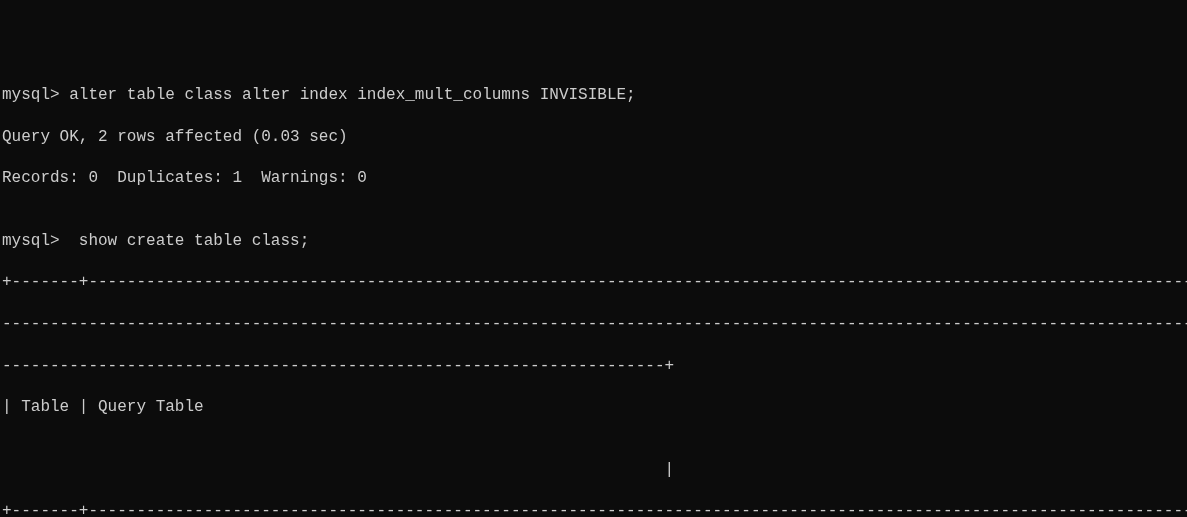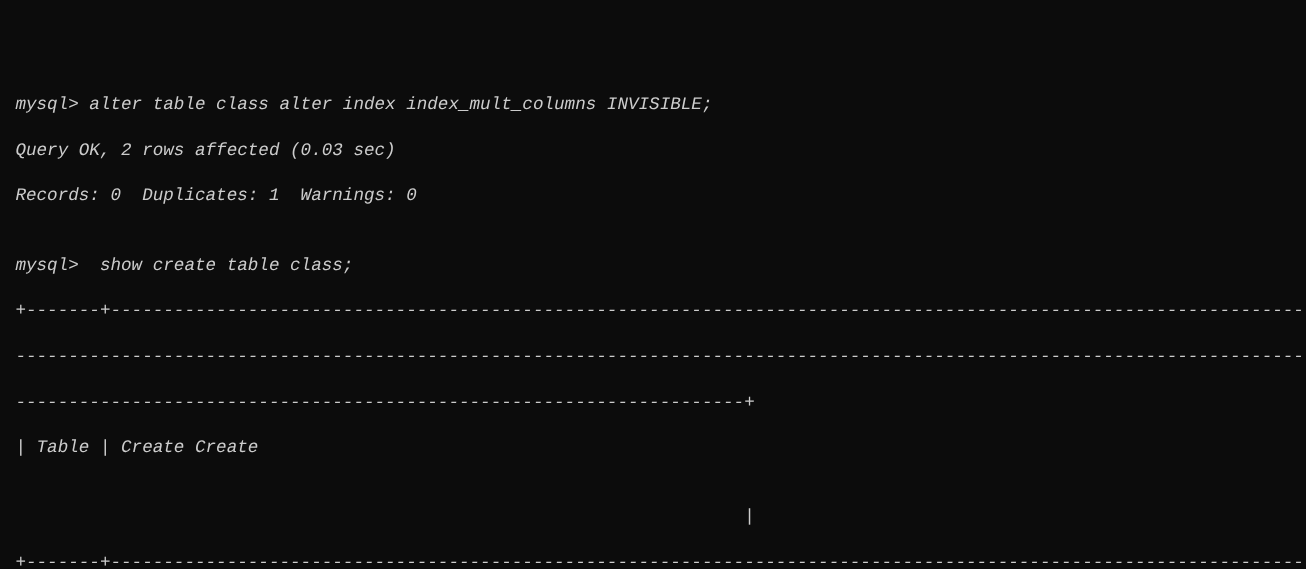--- a/index.html
+++ b/index.html
@@ -13,38 +13,37 @@
       font-family: 'Courier New', Consolas, monospace;
       font-size: 16px;
       line-height: 1.3;
       white-space: pre;
       padding: 2px 0;
       overflow-x: hidden;
       width: 1187px;
       height: 517px;
     }
     .terminal-line {
-      padding: 0 14px;
-      font-style: italic;
+      padding: 0 2px;
     }
   </style>
 </head>
 <body>
 
 
 
 <div class="terminal-line">mysql&gt; alter table class alter index index_mult_columns INVISIBLE;</div>
 <div class="terminal-line">Query OK, 2 rows affected (0.03 sec)</div>
 <div class="terminal-line">Records: 0  Duplicates: 1  Warnings: 0</div>
 <div class="terminal-line"></div>
 <div class="terminal-line">mysql&gt;  show create table class;</div>
 <div class="terminal-line">+-------+---------------------------------------------------------------------------------------------------------------------------------</div>
 <div class="terminal-line">----------------------------------------------------------------------------------------------------------------------------------------</div>
 <div class="terminal-line">---------------------------------------------------------------------+</div>
-<div class="terminal-line">| Table | Create Create</div>
+<div class="terminal-line">| Table | Query Table</div>
 <div class="terminal-line"></div>
 <div class="terminal-line">                                                                     |</div>
 <div class="terminal-line">+-------+---------------------------------------------------------------------------------------------------------------------------------</div>
 
 
 
 
 
 
 

